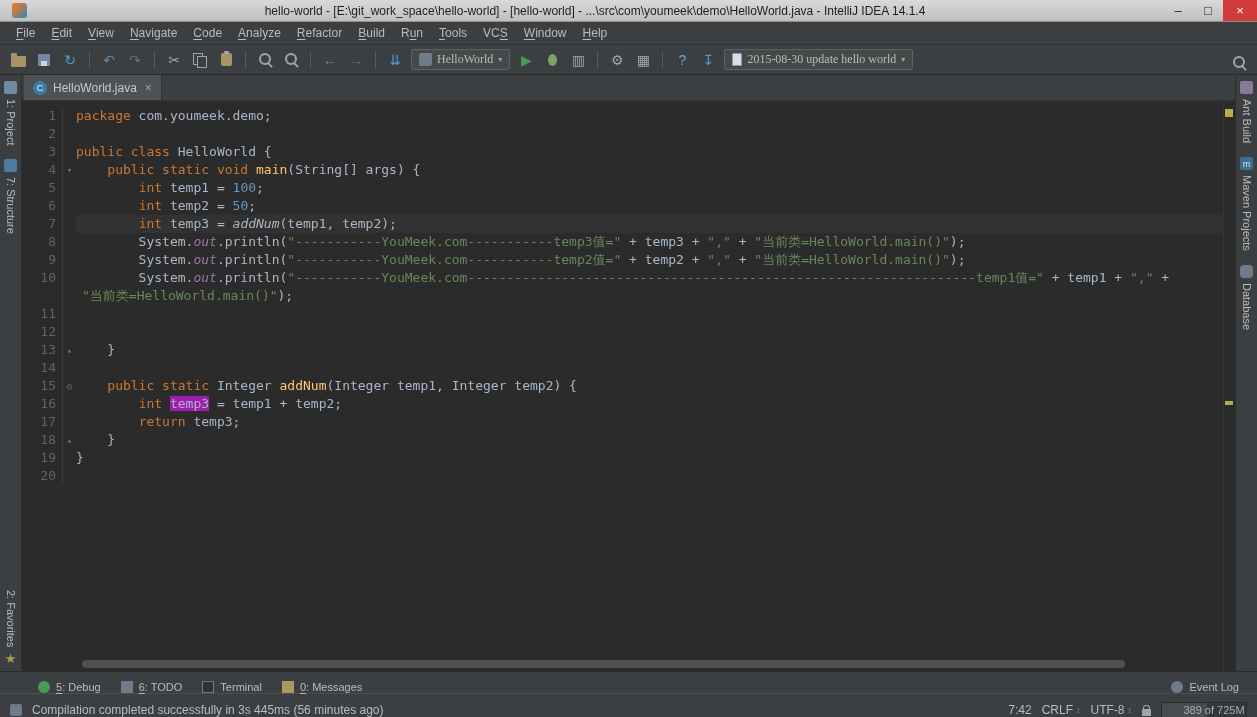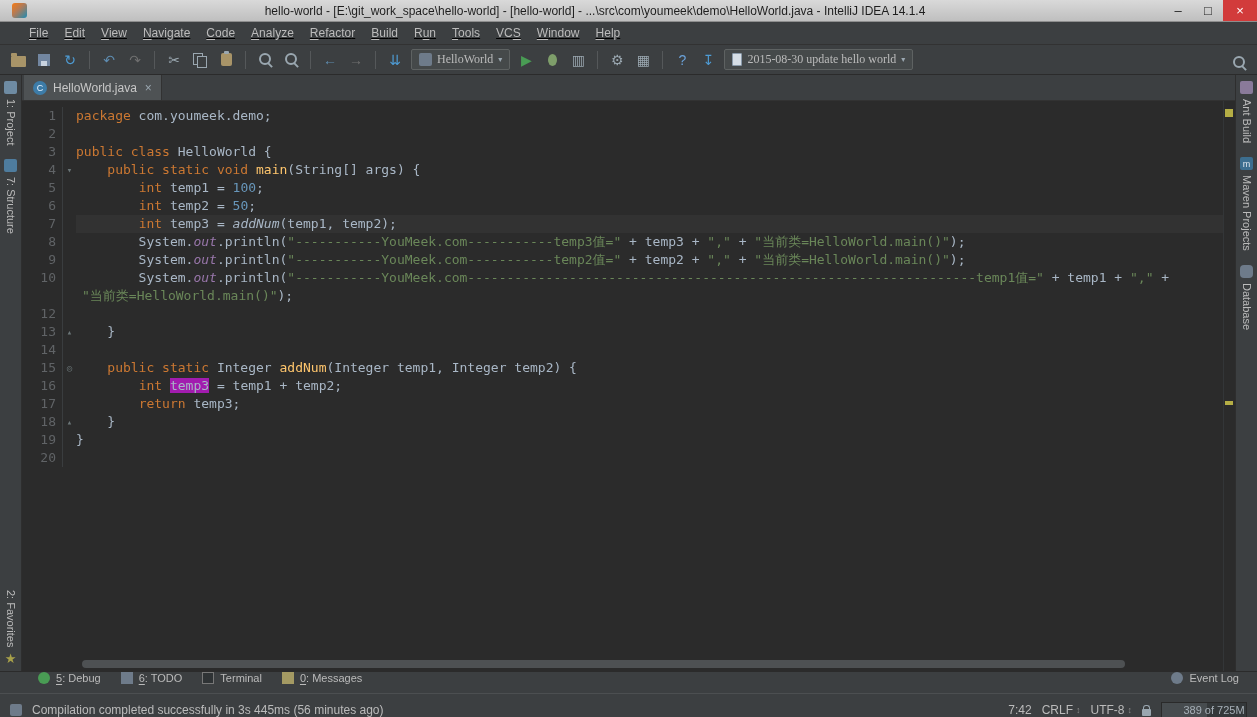--- a/index.html
+++ b/index.html
@@ -9,21 +9,21 @@
 
   
   .titlebar { height:22px; background:linear-gradient(#D9D9D9,#BFBFBF); display:flex; align-items:center; padding-left:12px; border-bottom:1px solid #8E8E8E;justify-content:space-between; }
   .app-icon { width:15px; height:15px; border-radius:3px; background:linear-gradient(135deg,#F97A12 0%,#B07B58 45%,#1E8CB5 100%); flex:none; }
   .title-text { flex:1; text-align:center; font-size:12px; color:#1E1E1E; white-space:nowrap; overflow:hidden; }
   .win-controls { display:flex; height:100%; flex:none; }
   .win-btn { width:30px; height:100%; display:flex; align-items:center; justify-content:center; font-size:13px; color:#222; }
   .win-btn.close { width:34px; background:#D23B3B; color:#fff; }
 
   
-  .menubar { height:23px; background:#3C3F41; display:flex; align-items:center; padding-left:21px; border-bottom:1px solid #323232;text-decoration:underline; }
+  .menubar { height:23px; background:#3C3F41; display:flex; align-items:center; padding-left:8px; border-bottom:1px solid #323232; }
   .menu-item { padding:3px 8px; font-size:12px; color:#BBBBBB; white-space:nowrap; }
   .menu-item u, .bitem u { text-underline-offset:2px; }
 
   
   .toolbar { height:30px; background:#3C3F41; border-bottom:1px solid #2B2B2B; display:flex; align-items:center; padding:0 8px; gap:6px; position:relative; }
   .tbtn { width:20px; height:20px; display:flex; align-items:center; justify-content:center; font-size:14px; color:#9AA7B0; flex:none; }
   .tsep { width:1px; height:18px; background:#55585A; margin:0 3px; flex:none; }
   .combo { height:21px; display:flex; align-items:center; gap:5px; padding:0 7px; background:#45494A; border:1px solid #5E6262; border-radius:2px; color:#BBBBBB; flex:none; }
   .combo-label { font-family:Liberation Serif, serif; font-size:12px; white-space:nowrap; }
   .combo .arrow { font-size:8px; color:#9AA7B0; }
@@ -85,21 +85,21 @@
   .tk-field { color:#9876AA; font-style:italic; }
   .tk-hl { color:#A9B7C6; background:#a21caf;text-align:right; }
   .estripe { position:absolute; top:0; right:0; bottom:0; width:12px; background:#2B2B2B; border-left:1px solid #333638; }
   .emark { position:absolute; right:2px; width:8px; background:#B5AE45; }
   .emark.m1 { top:8px; height:8px; }
   .emark.m2 { top:300px; height:4px; }
   .hscroll { position:absolute; left:60px; right:110px; bottom:3px; height:8px; background:#55585A; border-radius:4px; opacity:.85; }
 
   
   .bottombar { height:22px; background:#3C3F41; border-top:1px solid #2B2B2B; display:flex; align-items:center; padding:0 8px; font-size:11px; color:#BBBBBB; }
-  .bitem { display:flex; align-items:flex-start; gap:6px; padding:0 10px; height:100%; white-space:nowrap; }
+  .bitem { display:flex; align-items:flex-end; gap:6px; padding:0 10px; height:100%; white-space:nowrap; }
   .bitem:first-child { margin-left:20px; }
   .bspacer { flex:1; }
   .debug-tool-icon { background:#499C54; border-radius:50%; width:12px; height:12px; }
   .todo-icon { background:#6E7B8A; width:12px; height:12px; }
   .terminal-icon { background:#2F3335; border:1px solid #777; width:12px; height:12px; }
   .messages-icon { background:#A49A63; width:12px; height:12px; }
   .event-log-icon { background:#6E7B8A; border-radius:50%; width:12px; height:12px; }
 
   
   .statusbar { height:24px; background:#3C3F41; border-top:1px solid #4C4F51; display:flex; align-items:center; padding:16px 10px; gap:10px; font-size:12px; color:#BBBBBB; }
@@ -239,20 +239,21 @@
             <div class="line"><span class="gut">2</span><span class="mark"></span><span class="code"></span></div>
             <div class="line"><span class="gut">3</span><span class="mark"></span><span class="code"><span class="tk-kw">public class</span><span class="tk-pl"> HelloWorld {</span></span></div>
             <div class="line"><span class="gut">4</span><span class="mark">▾</span><span class="code"><span class="tk-pl">    </span><span class="tk-kw">public static void</span><span class="tk-pl"> </span><span class="tk-fn">main</span><span class="tk-pl">(String[] args) {</span></span></div>
             <div class="line"><span class="gut">5</span><span class="mark"></span><span class="code"><span class="tk-pl">        </span><span class="tk-kw">int</span><span class="tk-pl"> temp1 = </span><span class="tk-num">100</span><span class="tk-pl">;</span></span></div>
             <div class="line"><span class="gut">6</span><span class="mark"></span><span class="code"><span class="tk-pl">        </span><span class="tk-kw">int</span><span class="tk-pl"> temp2 = </span><span class="tk-num">50</span><span class="tk-pl">;</span></span></div>
             <div class="line cur"><span class="gut">7</span><span class="mark"></span><span class="code"><span class="tk-pl">        </span><span class="tk-kw">int</span><span class="tk-pl"> temp3 = </span><span class="tk-call">addNum</span><span class="tk-pl">(temp1, temp2);</span></span></div>
             <div class="line"><span class="gut">8</span><span class="mark"></span><span class="code"><span class="tk-pl">        System.</span><span class="tk-field">out</span><span class="tk-pl">.println(</span><span class="tk-str">"-----------YouMeek.com-----------temp3值="</span><span class="tk-pl"> + temp3 + </span><span class="tk-str">","</span><span class="tk-pl"> + </span><span class="tk-str">"当前类=HelloWorld.main()"</span><span class="tk-pl">);</span></span></div>
             <div class="line"><span class="gut">9</span><span class="mark"></span><span class="code"><span class="tk-pl">        System.</span><span class="tk-field">out</span><span class="tk-pl">.println(</span><span class="tk-str">"-----------YouMeek.com-----------temp2值="</span><span class="tk-pl"> + temp2 + </span><span class="tk-str">","</span><span class="tk-pl"> + </span><span class="tk-str">"当前类=HelloWorld.main()"</span><span class="tk-pl">);</span></span></div>
             <div class="line"><span class="gut">10</span><span class="mark"></span><span class="code"><span class="tk-pl">        System.</span><span class="tk-field">out</span><span class="tk-pl">.println(</span><span class="tk-str">"-----------YouMeek.com-----------------------------------------------------------------temp1值="</span><span class="tk-pl"> + temp1 + </span><span class="tk-str">","</span><span class="tk-pl"> +</span></span></div>
             <div class="line wrap"><span class="gut"></span><span class="mark"></span><span class="code"><span class="tk-str">"当前类=HelloWorld.main()"</span><span class="tk-pl">);</span></span></div>
+            <div class="line"><span class="gut">11</span><span class="mark"></span><span class="code"></span></div>
             <div class="line"><span class="gut">12</span><span class="mark"></span><span class="code"></span></div>
             <div class="line"><span class="gut">13</span><span class="mark">▴</span><span class="code"><span class="tk-pl">    }</span></span></div>
             <div class="line"><span class="gut">14</span><span class="mark"></span><span class="code"></span></div>
             <div class="line"><span class="gut">15</span><span class="mark">◎</span><span class="code"><span class="tk-pl">    </span><span class="tk-kw">public static</span><span class="tk-pl"> Integer </span><span class="tk-fn">addNum</span><span class="tk-pl">(Integer temp1, Integer temp2) {</span></span></div>
             <div class="line"><span class="gut">16</span><span class="mark"></span><span class="code"><span class="tk-pl">        </span><span class="tk-kw">int</span><span class="tk-pl"> </span><span class="tk-hl">temp3</span><span class="tk-pl"> = temp1 + temp2;</span></span></div>
             <div class="line"><span class="gut">17</span><span class="mark"></span><span class="code"><span class="tk-pl">        </span><span class="tk-kw">return</span><span class="tk-pl"> temp3;</span></span></div>
             <div class="line"><span class="gut">18</span><span class="mark">▴</span><span class="code"><span class="tk-pl">    }</span></span></div>
             <div class="line"><span class="gut">19</span><span class="mark"></span><span class="code"><span class="tk-pl">}</span></span></div>
             <div class="line"><span class="gut">20</span><span class="mark"></span><span class="code"></span></div>
           </div>

